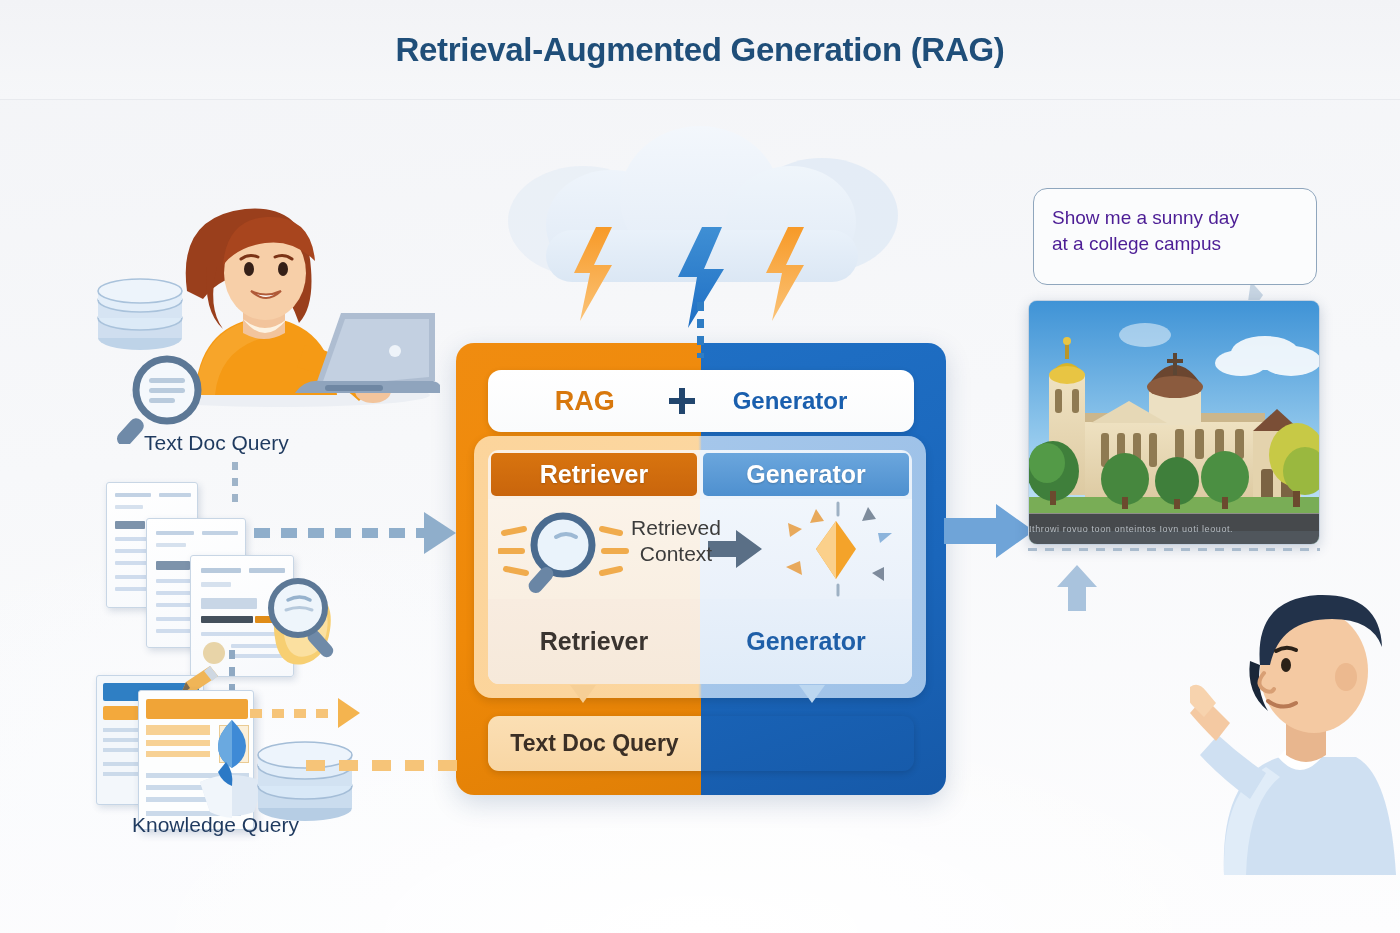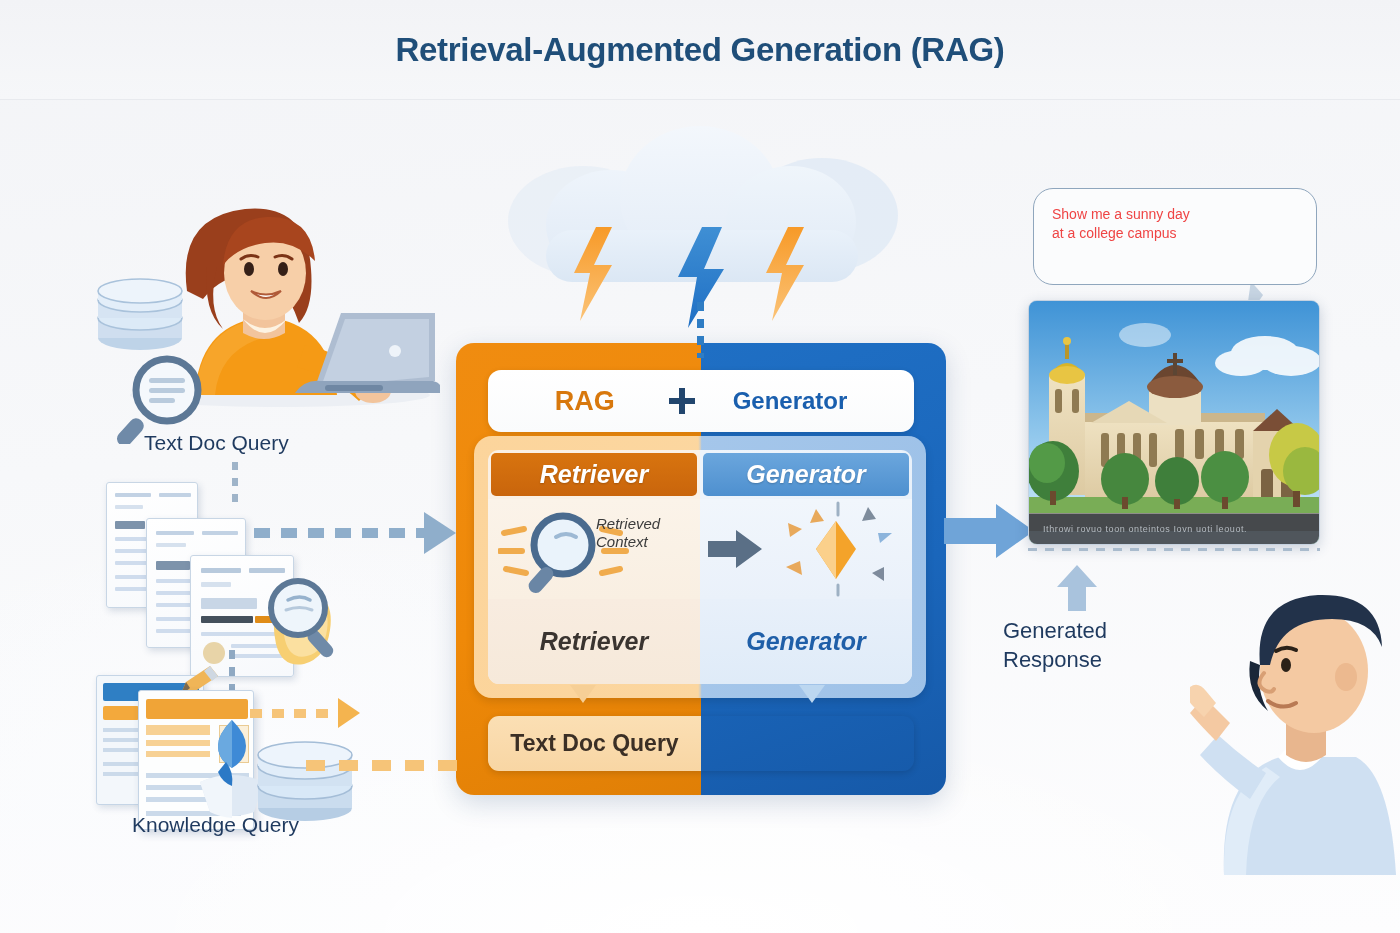--- a/index.html
+++ b/index.html
@@ -83,39 +83,38 @@
     border-radius: 18px;
     background: linear-gradient(90deg, rgba(253,219,168,0.92) 0%, rgba(253,221,172,0.92) 49.6%,
                 rgba(176,206,238,0.92) 50.4%, rgba(170,202,236,0.92) 100%);
     box-shadow: 0 3px 9px rgba(0,0,0,0.13);
   }
   #inner-card {
     position: absolute; left: 14px; top: 14px; width: 424px; height: 234px;
     border-radius: 11px; overflow: hidden;
     display: grid; grid-template-columns: 1fr 1fr; grid-template-rows: 49px 100px 85px;
     background: linear-gradient(90deg, #faf0e4 0%, #faf1e6 50%, #eef4fb 50%, #e9f1fa 100%);
-    font-style: italic;
   }
   .hdr { display: flex; align-items: center; justify-content: center; }
   #retriever-hdr {
     background: linear-gradient(180deg, #d8740f 0%, #c9650c 100%);
     color: #ffffff; font-size: 25px; font-weight: bold;
     border-radius: 5px; margin: 3px; text-shadow: 0 1px 2px rgba(0,0,0,0.2);
   }
   #generator-hdr {
     background: linear-gradient(180deg, #6ba6dd 0%, #4e90cf 100%);
     color: #ffffff; font-size: 25px; font-weight: bold;
     border-radius: 5px; margin: 3px; text-shadow: 0 1px 2px rgba(0,0,0,0.2);
   }
   .mid-cell { position: relative; display: flex; align-items: center; }
   #mid-left { background: linear-gradient(180deg,#fbf3e9 0%, #f9efe2 100%); padding-left: 10px; }
   #mid-right { background: linear-gradient(180deg,#f1f6fc 0%, #eaf1fa 100%); }
   #retrieved-context-label {
     position: absolute; left: 108px; top: 16px; width: 160px;
-    font-size: 15px; color: #3c3c3c; text-align: left; line-height: 1.22;
+    font-size: 21px; color: #3c3c3c; text-align: center; line-height: 1.22;
     white-space: pre-line; z-index: 6;
   }
   .foot-cell { display: flex; align-items: center; justify-content: center; }
   #retriever-foot {
     background: linear-gradient(180deg,#f8ece0 0%, #f6e9da 100%);
     font-size: 25px; font-weight: bold; color: #3a3430;
   }
   #generator-foot {
     background: linear-gradient(180deg,#e8f0fa 0%, #dfebf8 100%);
     font-size: 25px; font-weight: bold; color: #1f5fa8;
@@ -165,37 +164,37 @@
   #gen-image-card {
     position: absolute; left: 1028px; top: 300px; width: 292px; height: 245px;
     border-radius: 9px; overflow: hidden;
     border: 1px solid #c6d2e0;
     box-shadow: 0 4px 13px rgba(40,70,110,0.22);
     background: linear-gradient(180deg,#64b0e8 0%, #9fd2f2 45%, #cfe8f8 65%, #7fbf6a 66%, #5fa24c 100%);
   }
   #img-caption-bar {
     position: absolute; left: 0; bottom: 0; width: 100%; height: 30px;
     background: rgba(58,62,66,0.86); display: flex; align-items: center;
-    padding-left: 14px; overflow: hidden;
+    padding-left: 0; overflow: hidden;
   }
   #img-caption-text {
     font-size: 9px; color: #cfd6dd; letter-spacing: 0.6px;
     white-space: nowrap; opacity: 0.8; filter: blur(0.4px);
   }
   #img-under-dashes {
     position: absolute; left: 1028px; top: 548px; width: 292px; height: 3px;
     background: repeating-linear-gradient(90deg, #a9bbcd 0 9px, rgba(0,0,0,0) 9px 17px);
   }
 
   
   #speech-bubble {
     position: absolute; left: 1033px; top: 188px; width: 284px; height: 97px;
-    border: 1.6px solid #8fa6bd; border-radius: 20px;
+    border: 1.6px solid #8fa6bd; border-radius: 14px;
     background: #fbfcfd; padding: 16px 18px;
-    font-size: 14px; color: #ef4444; line-height: 1.38; white-space: pre-line;
+    font-size: 19px; color: #4c1d95; line-height: 1.38; white-space: pre-line;
   }
   #bubble-tail {
     position: absolute; left: 1248px; top: 282px; width: 0; height: 0;
     border-left: 14px solid #c6d4e2; border-top: 12px solid transparent;
     border-bottom: 28px solid transparent; transform: rotate(8deg);
   }
 
   
   #person-right { position: absolute; left: 1190px; top: 545px; width: 210px; height: 330px; }
 
@@ -585,22 +584,20 @@
     <div id="img-caption-bar">
       <span id="img-caption-text">Ithrowi rovuo toon onteintos Iovn uoti leouot.</span>
     </div>
   </div>
   <div id="img-under-dashes"></div>
 
   <svg style="position:absolute;left:1057px;top:565px;width:40px;height:46px" viewBox="0 0 40 46">
     <path d="M20 0 L40 22 H29 V46 H11 V22 H0 Z" fill="#a9c3dd"></path>
   </svg>
 
-  <div class="caption" style="left:1003px; top:616px; font-size:22px; line-height:1.32;">Generated
-Response</div>
 
   <svg id="person-right" viewBox="0 0 210 330">
 
     <path d="M34 330 q-4 -100 56 -118 l76 0 q34 18 40 118 Z" fill="#cfe0f2"></path>
     <path d="M34 330 q-2 -82 42 -108 l14 10 q-32 26 -34 98 Z" fill="#e0ecf8"></path>
 
     <path d="M88 212 q22 26 44 0 l-10 -10 q-12 12 -24 0 Z" fill="#ffffff"></path>
 
     <path d="M96 176 h40 v34 q-20 14 -40 0 Z" fill="#e8b68e"></path>
 

